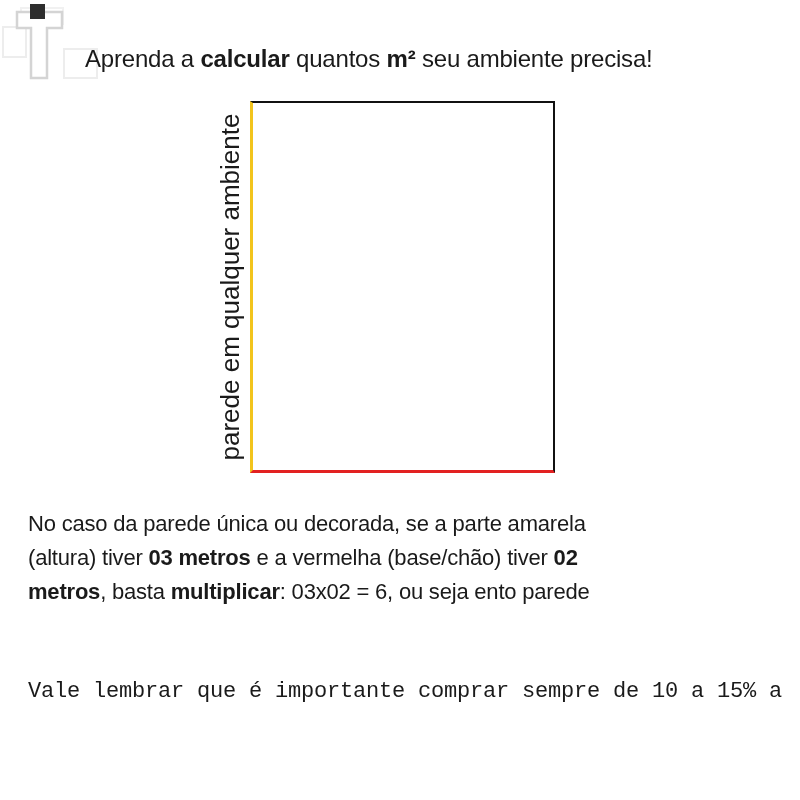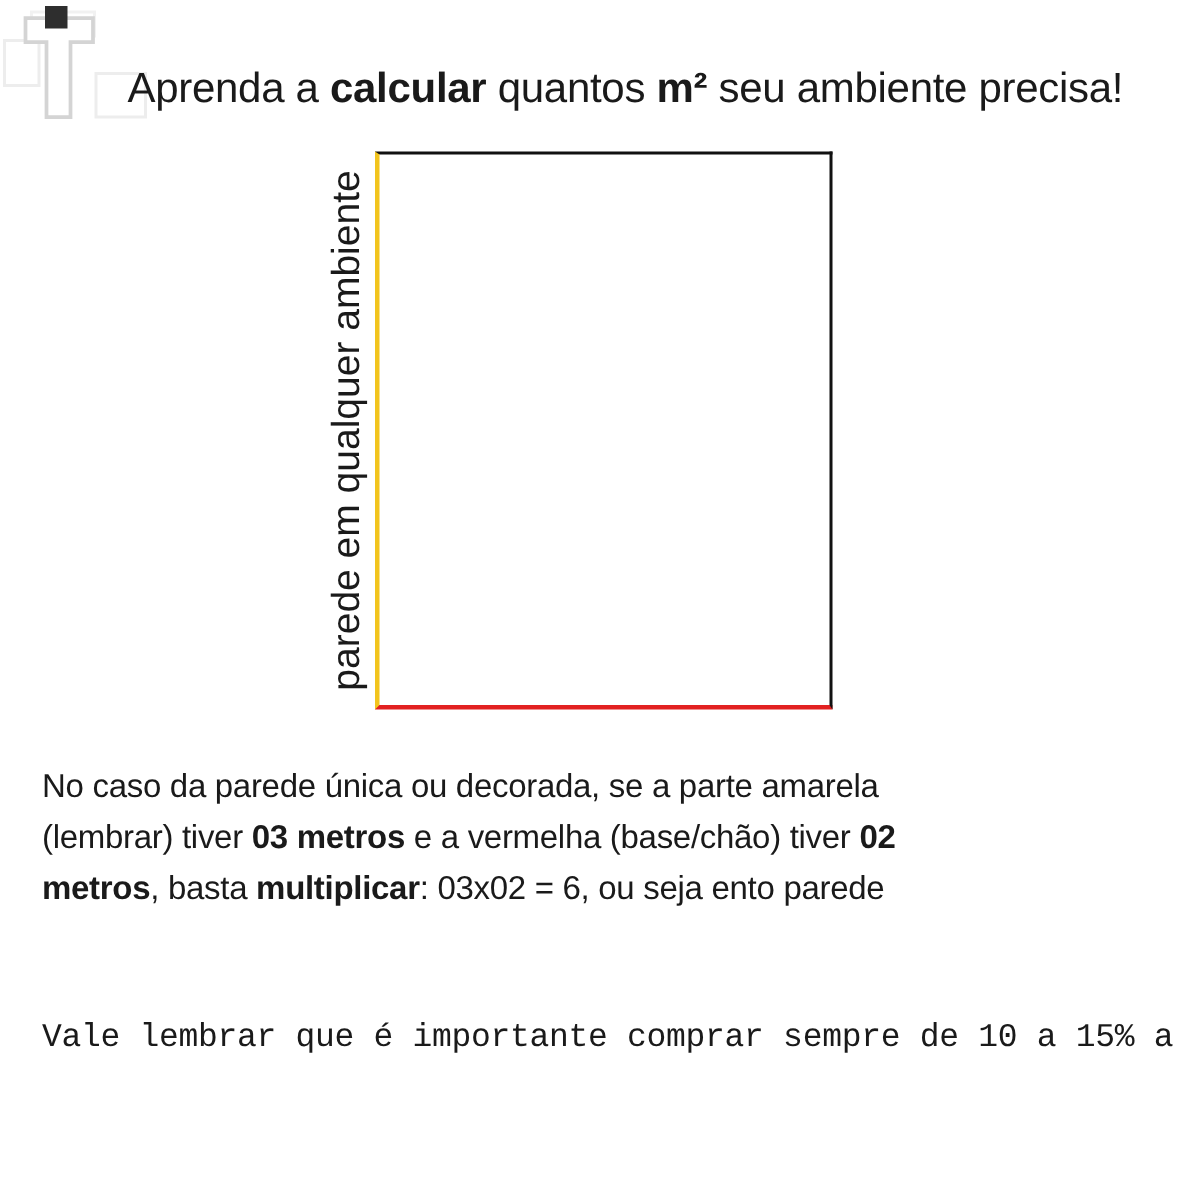--- a/index.html
+++ b/index.html
@@ -24,21 +24,21 @@
     width: 15px; height: 15px;
     background: #2e2e2e;
   }
   .logo-svg { position: absolute; left: 0; top: 0; }
 
   
   .headline {
     position: absolute;
     left: 85px; top: 42px;
     width: 700px;
-    font-size: 28px;
+    font-size: 24px;
     line-height: 34px;
     letter-spacing: -0.2px;
     color: #1a1a1a;
     white-space: nowrap;
   }
   .headline b { font-weight: 700; }
 
   
   .wall-rect {
     position: absolute;
@@ -91,19 +91,19 @@
   <div class="logo-dark-square"></div>
 </div>
 
 <div class="headline"><span>Aprenda a </span><b>calcular</b><span> quantos </span><b>m²</b><span> seu ambiente precisa!</span></div>
 
 <div class="wall-rect"></div>
 <div class="wall-label">parede em qualquer ambiente</div>
 
 <div class="para para-1">
   <div class="line"><span>No caso da parede única ou decorada, se a parte amarela</span></div>
-  <div class="line"><span>(lembrar) tiver </span><b>03 metros</b><span> e a vermelha (base/chão) tiver </span><b>02</b></div>
+  <div class="line"><span>(altura) tiver </span><b>03 metros</b><span> e a vermelha (base/chão) tiver </span><b>02</b></div>
   <div class="line"><b>metros</b><span>, basta </span><b>multiplicar</b><span>: 03x02 = 6, ou seja ento parede</span></div>
 </div>
 
 <div class="para para-2">
   <div class="line"><span>Vale lembrar que é importante comprar sempre de 10 a 15% a</span></div>
 </div>
 
 </body></html>

